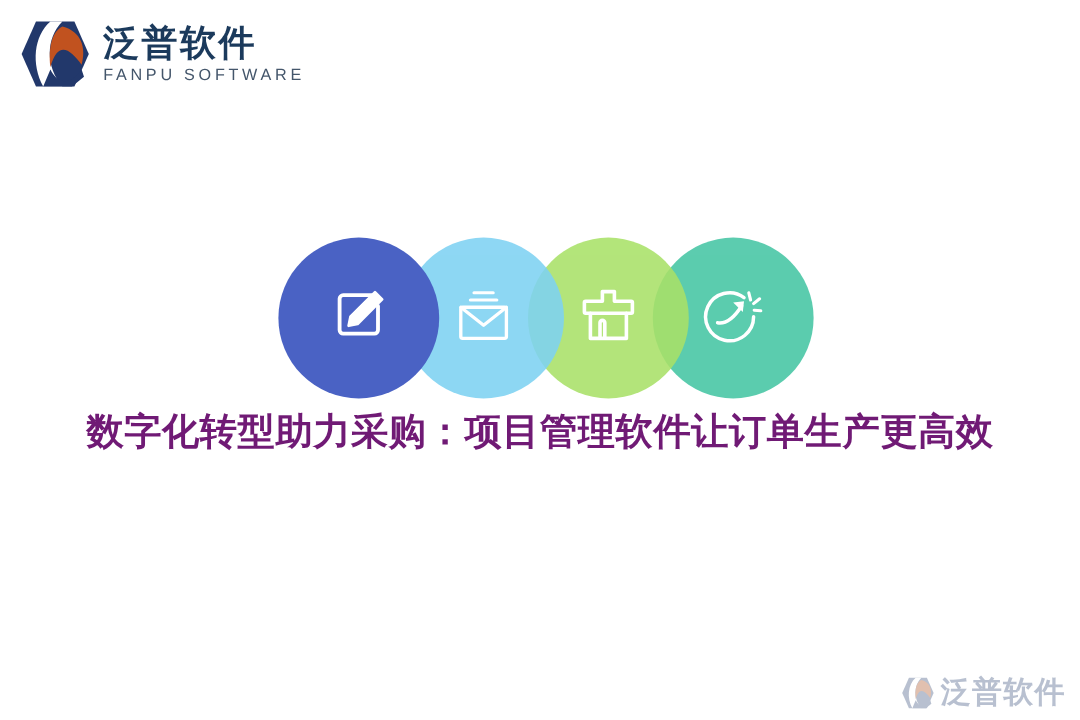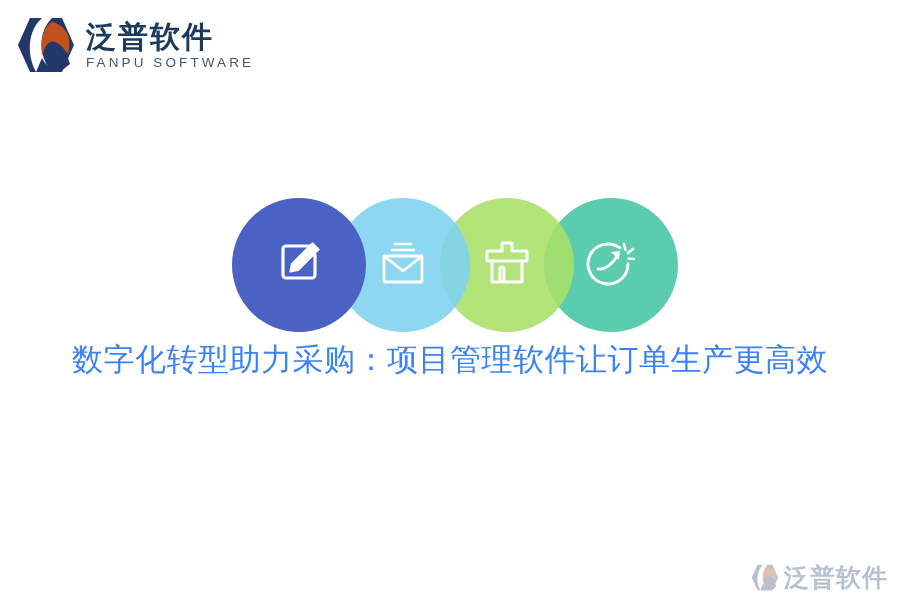--- a/index.html
+++ b/index.html
@@ -82,22 +82,22 @@
   }
 
   
   .headline {
     position: absolute;
     left: 0;
     right: 0;
     top: 339px;
     text-align: center;
     font-size: 31px;
-    font-weight: normal;
-    color: #3b82f6;
+    font-weight: bold;
+    color: #701a75;
     letter-spacing: 0.5px;
     white-space: nowrap;
   }
 
   
   .watermark {
     position: absolute;
     right: 12px;
     bottom: 8px;
     display: flex;

